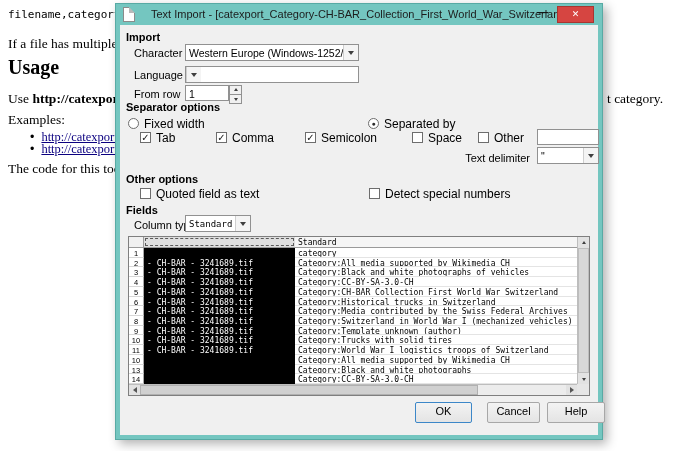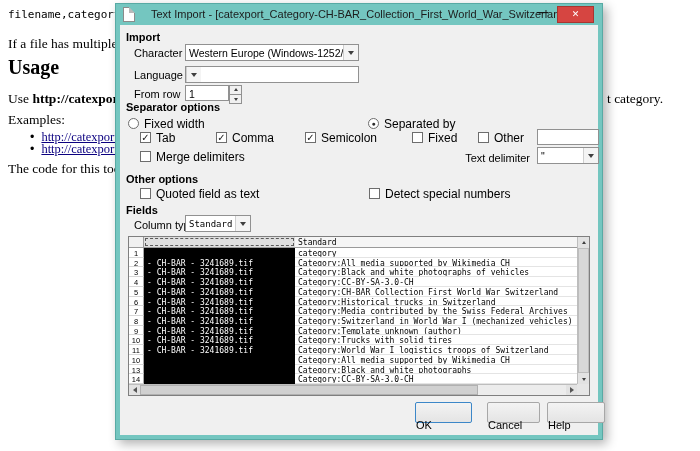--- a/index.html
+++ b/index.html
@@ -83,23 +83,23 @@
                 border-left:1px solid #bdbdbd; display:flex; flex-direction:column; align-items:center; }
   .v-btn { height:11px; width:100%; background:#e2e2e2; display:flex; align-items:center; justify-content:center; }
   .v-thumb { flex:1; width:100%; background:#d8d8d8; border:1px solid #bdbdbd; }
   .pv-hscroll { position:absolute; left:0; right:12px; bottom:0; height:11px; background:#ececec;
                 border-top:1px solid #bdbdbd; display:flex; align-items:center; }
   .h-btn { width:11px; height:100%; background:#e2e2e2; display:flex; align-items:center; justify-content:center; }
   .h-thumb { width:338px; height:100%; background:#d0d0d0; border:1px solid #b0b0b0; }
   .pv-br { position:absolute; right:0; bottom:0; width:12px; height:11px; background:#e6e6e6; }
 
   
-  .btn { position:absolute; top:377px; height:21px; font-size:11px; text-align:left;
+  .btn { position:absolute; top:377px; height:21px; font-size:11px; text-align:center;
          background:linear-gradient(#f3f3f3,#e4e4e4); border:1px solid #a7a7a7; border-radius:2px;
-         padding-top:16px; cursor:default; }
+         padding-top:2px; cursor:default; }
   .btn.ok { left:295px; width:57px; border:1px solid #3c87c8; }
   .btn.cancel { left:367px; width:53px; }
   .btn.help { left:427px; width:58px; }
 </style>
 </head>
 <body>
 
 <div class="screen">
 
   <div>
@@ -165,31 +165,27 @@
       <div class="cb" style="left:96px; top:106px;">
         <span class="box">✓</span>
         <span class="lbl">Comma</span>
       </div>
       <div class="cb" style="left:185px; top:106px;">
         <span class="box">✓</span>
         <span class="lbl">Semicolon</span>
       </div>
       <div class="cb" style="left:292px; top:106px;">
         <span class="box"></span>
-        <span class="lbl">Fixed</span>
+        <span class="lbl">Space</span>
       </div>
       <div class="cb" style="left:358px; top:106px;text-align:right;">
         <span class="box"></span>
         <span class="lbl">Other</span>
       </div>
       <div class="textfield" style="left:417px; top:104px; width:62px; height:16px;"></div>
-      <div class="cb" style="left:20px; top:125px;">
-        <span class="box"></span>
-        <span class="lbl">Merge delimiters</span>
-      </div>
       <div class="fld-label" style="left:330px; top:127px; width:80px; text-align:right;">Text delimiter</div>
       <div class="combo" style="left:417px; top:122px; width:62px; height:17px;">
         <span class="val">"</span>
         <span class="arrow-btn">
             <span class="tri-dn"></span>
           </span>
       </div>
 
       <div class="sec-label" style="left:6px; top:148px;">Other options</div>
       <div class="cb" style="left:20px; top:162px;">

